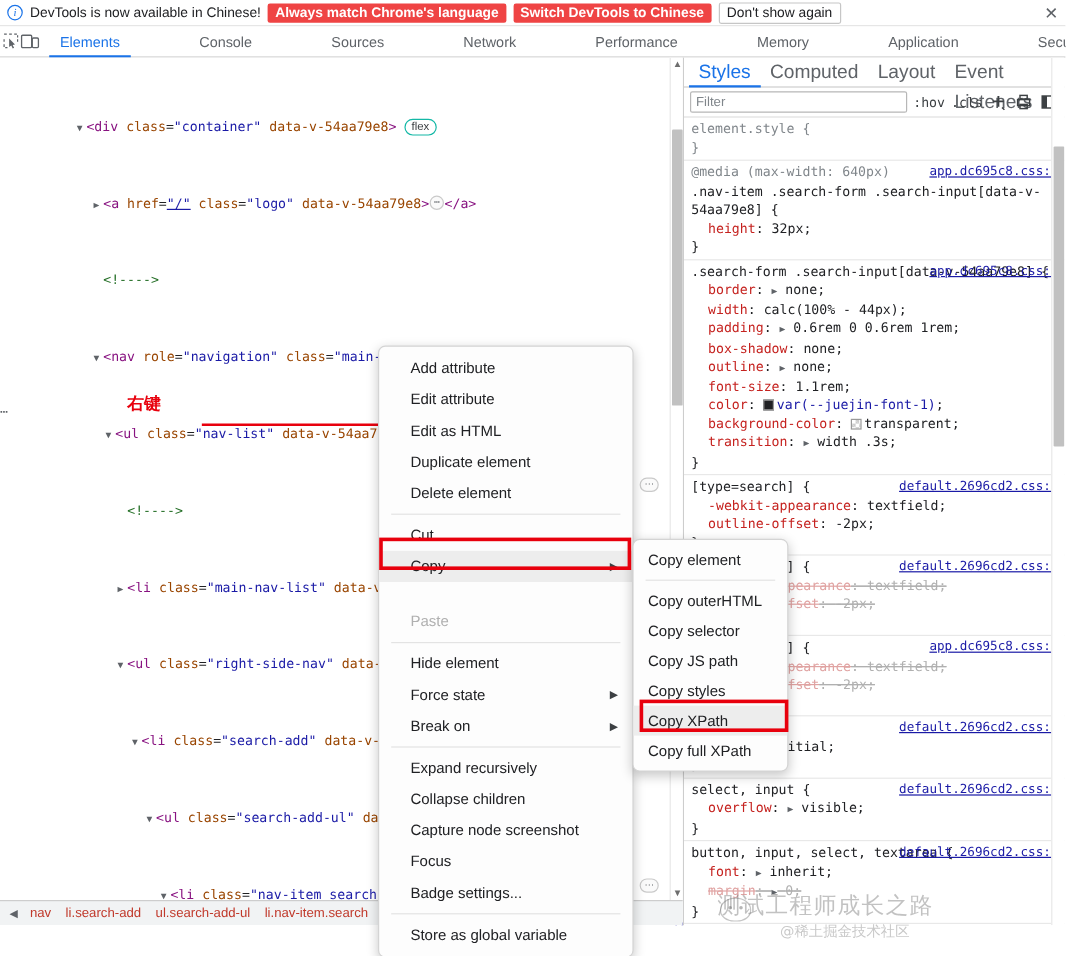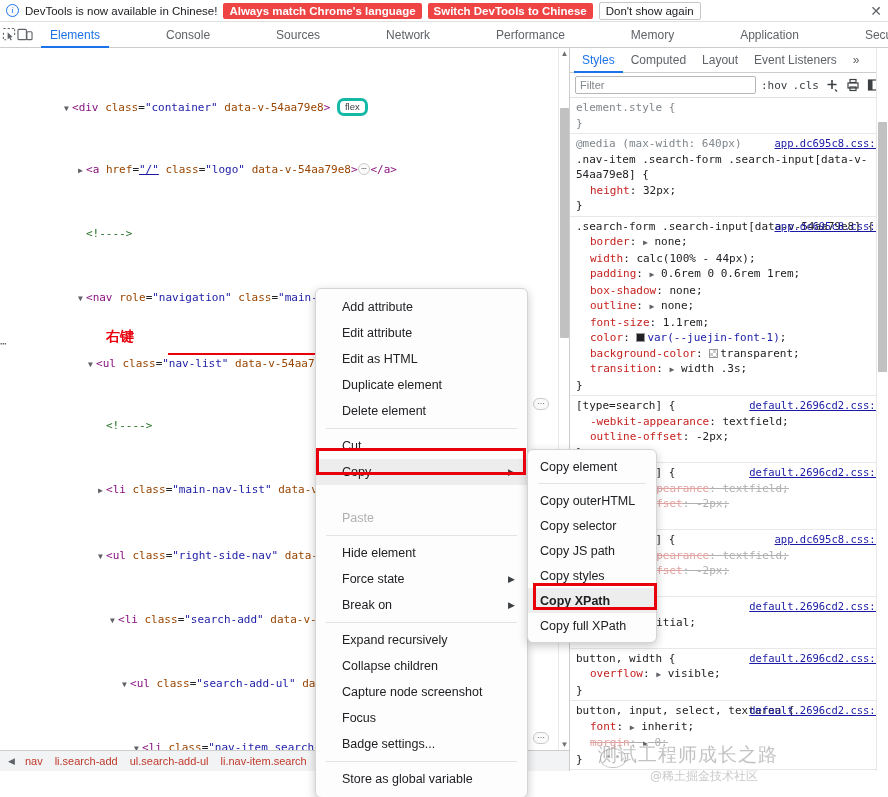--- a/index.html
+++ b/index.html
@@ -94,21 +94,21 @@
   }
   .dom-line { position: relative; height: 16px; padding-left: 4px; }
   .tri { display: inline-block; width: 8px; color: #5f6368; font-size: 8px; }
   .tag { color: #881280; }
   .attr { color: #994500; }
   .val { color: #1a1aa6; }
   .punct { color: #881280; }
   .comment { color: #236e25; }
   .lnk { color: #1a1aa6; text-decoration: underline; }
   .badge {
-    display: inline-block; border: 3px solid #14b8a6; border-radius: 7px;
+    display: inline-block; border: 1px solid #14b8a6; border-radius: 7px;
     padding: 0 5px; font-size: 9.5px; line-height: 12px; color: #3c4043;
     background: #fff; font-family: "Liberation Sans", sans-serif;
     vertical-align: 1px;
   }
   .ellip {
     display: inline-block; border: 1px solid #cacaca; border-radius: 7px;
     padding: 0 3px; font-size: 8px; line-height: 10px; color: #5f6368;
     background: #fafafa; vertical-align: 2px;
   }
 
@@ -139,21 +139,21 @@
   }
   .vthumb { position: absolute; left: 1px; width: 9px; background: #c1c1c1; border-radius: 1px; }
   .vcap { position: absolute; left: 1px; width: 9px; height: 11px; color: #6e6e6e;
           font-size: 8px; text-align: center; line-height: 11px; }
 
   
   .st-tabs {
     display: flex; align-items: center; height: 25px;
     border-bottom: 1px solid #cdcdcd; padding-left: 4px;
   }
-  .st-tab { padding: 0 8px; height: 25px; line-height: 25px; font-size: 12px; color: #5f6368; cursor: pointer; }
+  .st-tab { padding: 0 8px; height: 25px; line-height: 25px; font-size: 16px; color: #5f6368; cursor: pointer; }
   .st-tab.active { color: #1a73e8; box-shadow: inset 0 -2px 0 #1a73e8; }
   .st-toolbar {
     display: flex; align-items: center; gap: 5px; height: 25px;
     padding: 0 5px; border-bottom: 1px solid #e0e0e0;
   }
   .filter-box {
     flex: 1; height: 18px; border: 1px solid #b7b7b7; border-radius: 2px;
     padding: 0 4px; font-size: 11px; color: #80868b;
     display: flex; align-items: center; background: #fff;
   }
@@ -497,21 +497,21 @@
 
         <div class="rule">
           <div><span class="sel-txt">input</span><span class="sel-txt"> {</span>
             <span class="src">default.2696cd2.css:1</span>
           </div>
           <div><span class="prop">margin</span><span class="pval">: </span><span class="pval">initial</span><span class="pval">;</span></div>
           <div><span class="sel-txt">}</span></div>
         </div>
 
         <div class="rule">
-          <div><span class="sel-txt">button, width</span><span class="sel-txt"> {</span>
+          <div><span class="sel-txt">select, input</span><span class="sel-txt"> {</span>
             <span class="src">default.2696cd2.css:1</span>
           </div>
           <div><span class="prop">overflow</span><span class="pval">: <span class="arrow-t">▶</span> </span><span class="pval">visible</span><span class="pval">;</span></div>
           <div><span class="sel-txt">}</span></div>
         </div>
 
         <div class="rule">
           <div><span class="sel-txt">button, input, select, textarea</span><span class="sel-txt"> {</span>
             <span class="src">default.2696cd2.css:1</span>
           </div>
@@ -605,21 +605,21 @@
       </div>
     <div class="ctx-item" style="padding-left:12px; height:25px;">
         <span>Copy selector</span>
       </div>
     <div class="ctx-item" style="padding-left:12px; height:25px;">
         <span>Copy JS path</span>
       </div>
     <div class="ctx-item" style="padding-left:12px; height:25px;">
         <span>Copy styles</span>
       </div>
-    <div class="ctx-item hl" style="padding-left:12px; height:25px;font-weight:bold;">
+    <div class="ctx-item hl" style="padding-left:12px; height:25px;">
         <span>Copy XPath</span>
       </div>
     <div class="ctx-item" style="padding-left:12px; height:25px;">
         <span>Copy full XPath</span>
       </div>
   </div>
 
   <div class="ctx-hi-box" style="left:533px; top:583px; width:124px; height:27px;"></div>
 
   <div class="wm-face"></div>

